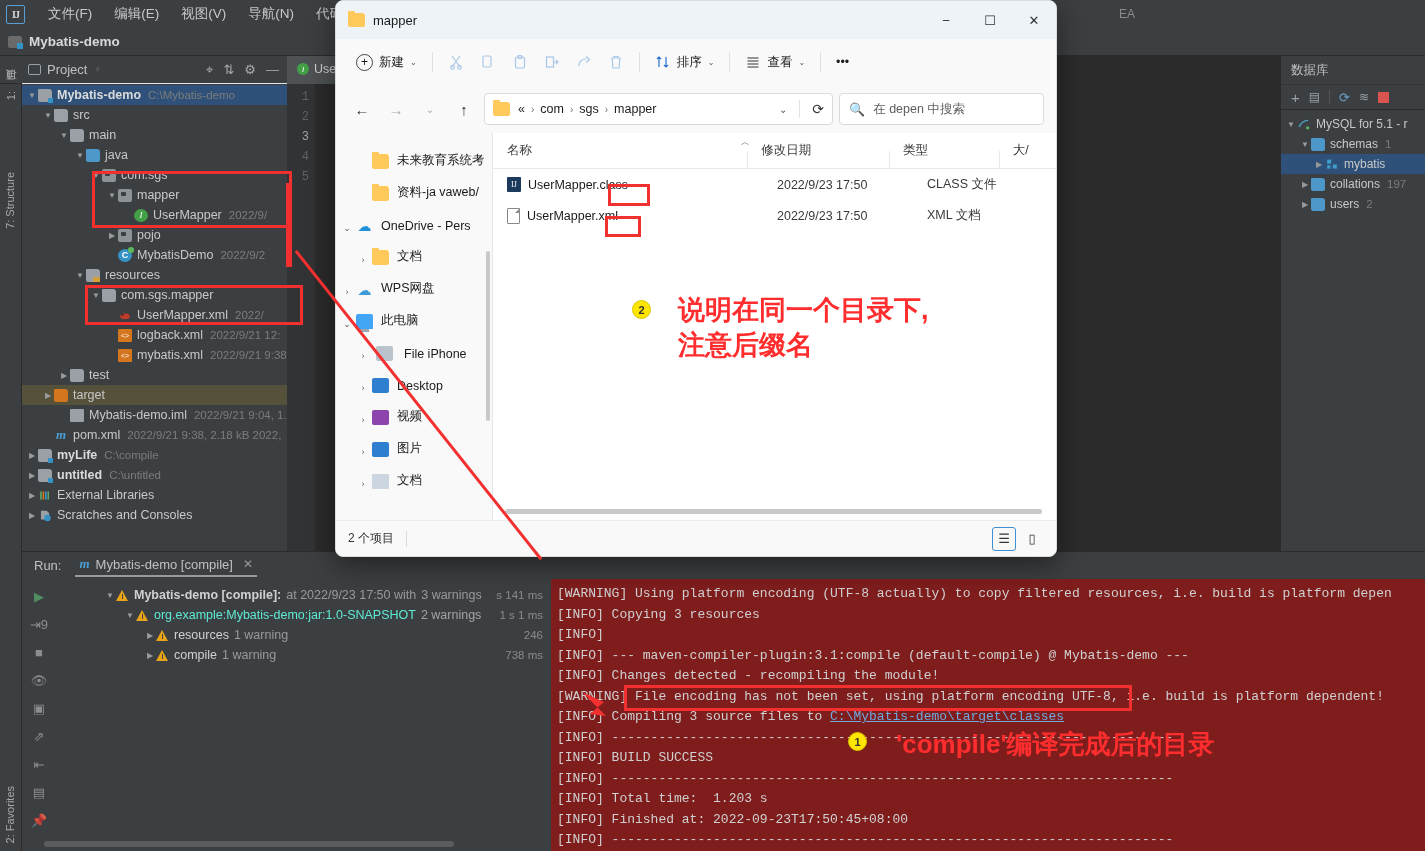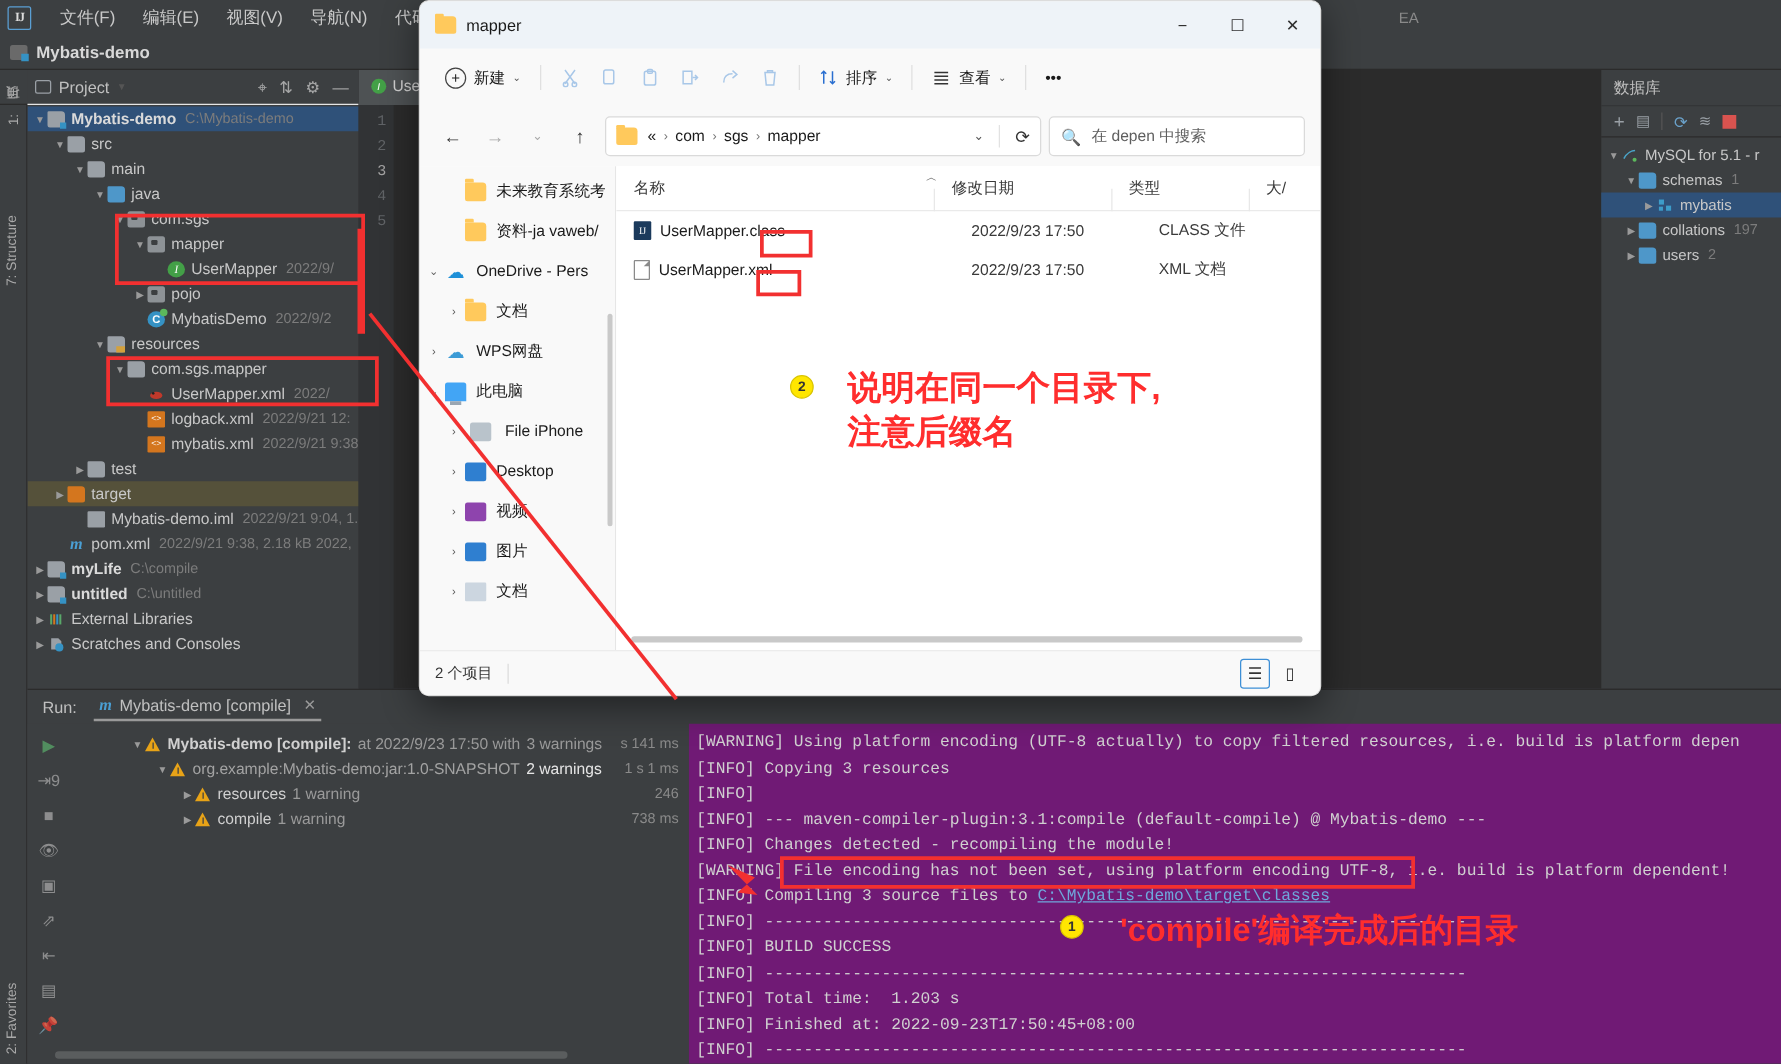--- a/index.html
+++ b/index.html
@@ -129,21 +129,21 @@
   .run-tab { display:flex; align-items:center; gap:6px; border-bottom:2px solid #9a9a9a; height:24px; padding:0 4px;}
   .run-body { position:absolute; top:27px; left:0; right:0; bottom:0; display:flex; }
   .run-sidebtn { width:34px; background:#3c3f41; display:flex; flex-direction:column; align-items:center; gap:11px; padding-top:9px; }
   .run-sidebtn .b { width:17px; height:17px; opacity:.75; display:flex; align-items:center; justify-content:center; font-size:13px; color:#a8a8a8;}
   .run-tree { width:495px; background:#3c3f41; font-size:12.5px; padding-top:6px; position:relative;}
   .rrow { display:flex; align-items:center; height:20px; white-space:nowrap; }
   .warn-ico { width:13px;height:12px;margin-right:5px;flex:0 0 13px; position:relative; }
   .warn-ico:before{content:'';position:absolute;left:0;bottom:0;border-left:6.5px solid transparent;border-right:6.5px solid transparent;border-bottom:11px solid #e8a317;}
   .warn-ico:after{content:'';position:absolute;left:5.6px;bottom:2px;width:1.4px;height:5px;background:#3c3f41;}
   .rtime { position:absolute; right:8px; color:#8a8a8a; font-size:11.5px; }
-  .console { flex:1; background:#701a75; color:#d0d0d0; font-family:"Liberation Mono", monospace;
+  .console { flex:1; background:#7f1d1d; color:#d0d0d0; font-family:"Liberation Mono", monospace;
     font-size:13px; line-height:20.5px; padding-top:5px; padding-left:6px; overflow:hidden; white-space:pre;}
   .console .lnk { color:#6fa8dc; text-decoration: underline; }
 
   .hscroll { position:absolute; left:22px; bottom:4px; width:410px; height:6px; background:#5a5d5e; border-radius:3px; }
 
   
   .explorer {
     position: absolute; left: 335px; top: 0px; width: 722px; height: 557px;
     background: #f9f9f9; border-radius: 8px;
     box-shadow: 0 8px 28px rgba(0,0,0,.45);
@@ -169,21 +169,21 @@
   .nav-ic.dim { color:#a9a9a9; }
   .addrbar { flex:1; height:32px; background:#fff; border:1px solid #dadada; border-radius:4px;
     display:flex; align-items:center; padding:0 8px; gap:6px; }
   .crumb { color:#1b1b1b; font-size:12.5px; }
   .crumb-sep { color:#777; font-size:10px; }
   .searchbar { width:205px; height:32px; background:#fff; border:1px solid #dadada; border-radius:4px;
     display:flex; align-items:center; padding:0 9px; gap:8px; color:#5e5e5e; }
 
   .exp-body { position:absolute; top:132px; left:0; right:0; bottom:36px; display:flex; background:#fff; }
   .exp-nav-pane { width: 156px; background:#f9f9f9; position:relative; overflow:hidden; padding-top:4px;}
-  .nrow { display:flex; align-items:center; height:32px; padding-left:6px; white-space:nowrap; font-size:12.5px; color:#1b1b1b;}
+  .nrow { display:flex; align-items:flex-end; height:32px; padding-left:6px; white-space:nowrap; font-size:12.5px; color:#1b1b1b;}
   .ncaret { width:18px; text-align:center; color:#5a5a5a; font-size:9px; flex:0 0 18px;}
   .nico { width:17px; height:15px; margin-right:8px; flex:0 0 17px; position:relative; }
   .nico.folder { background:#ffc95c; border-radius:1px 3px 2px 2px; }
   .nico.folder:before{content:'';position:absolute;left:0;top:-2.5px;width:7px;height:3px;background:#ffc95c;border-radius:1px 1px 0 0;}
   .nico.cloud { background:transparent; color:#1e90d8; font-size:14px; display:flex;align-items:center;justify-content:center;}
   .nico.wps { background:transparent; color:#3c9bd6; font-size:14px; display:flex;align-items:center;justify-content:center;}
   .nico.pc { background:#42a5f5; border-radius:2px 2px 0 0; }
   .nico.pc:after{content:'';position:absolute;left:4px;bottom:-3px;width:9px;height:3px;background:#9aa6b2;}
   .nico.phone { background:#b9c3cb; border-radius:2px; width:10px; margin-left:4px; margin-right:11px;}
   .nico.desk { background:#2f7fd0; border-radius:2px; }
@@ -534,22 +534,22 @@
               <span class="arrow">▼</span>
               <span class="warn-ico"></span>
               <span style="color:#d0d0d0;font-weight:bold;">Mybatis-demo [compile]:</span>
               <span style="color:#9a9a9a;margin-left:5px;">at 2022/9/23 17:50 with</span>
               <span style="color:#9a9a9a;margin-left:5px;">3 warnings</span>
               <span class="rtime">s 141 ms</span>
             </div>
             <div class="rrow" style="padding-left: 68px;">
               <span class="arrow">▼</span>
               <span class="warn-ico"></span>
-              <span style="color:#a3a3a3;">org.example:Mybatis-demo:jar:1.0-SNAPSHOT</span>
-              <span style="color:#e5e5e5;margin-left:5px;">2 warnings</span>
+              <span style="color:#5eead4;">org.example:Mybatis-demo:jar:1.0-SNAPSHOT</span>
+              <span style="color:#a3a3a3;margin-left:5px;">2 warnings</span>
               <span class="rtime">1 s 1  ms</span>
             </div>
             <div class="rrow" style="padding-left: 88px;">
               <span class="arrow">▶</span>
               <span class="warn-ico"></span>
               <span style="color:#d0d0d0;">resources</span>
               <span style="color:#9a9a9a;margin-left:5px;">1 warning</span>
               <span class="rtime">246</span>
             </div>
             <div class="rrow" style="padding-left: 88px;">

